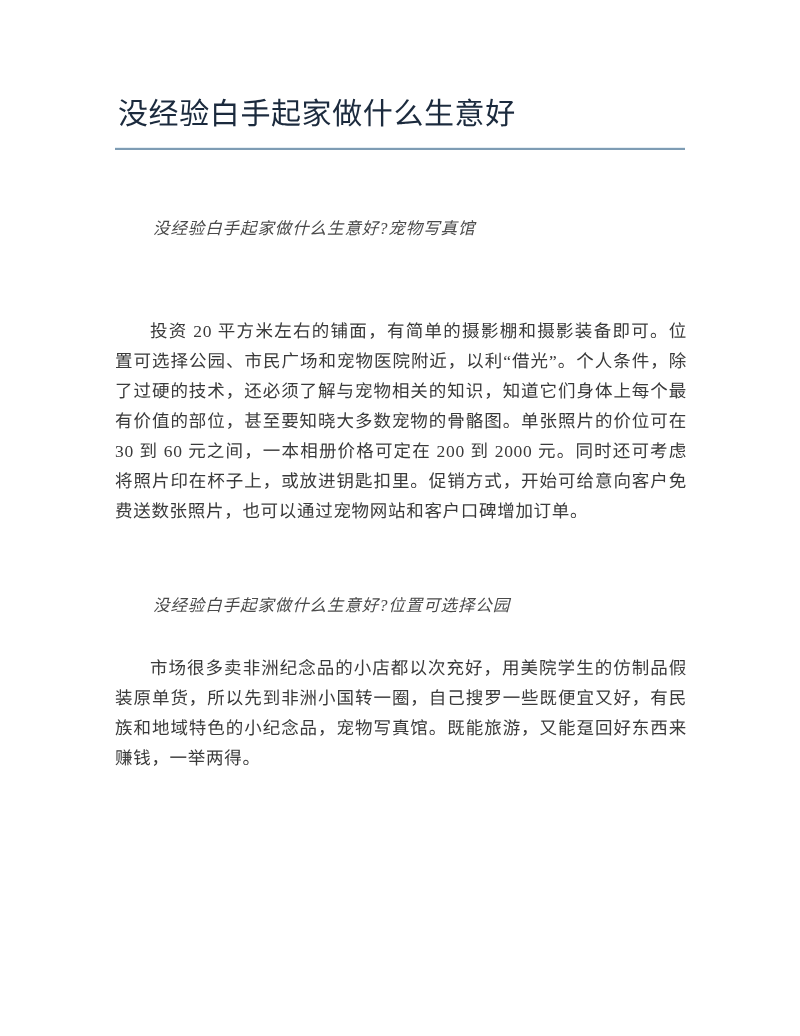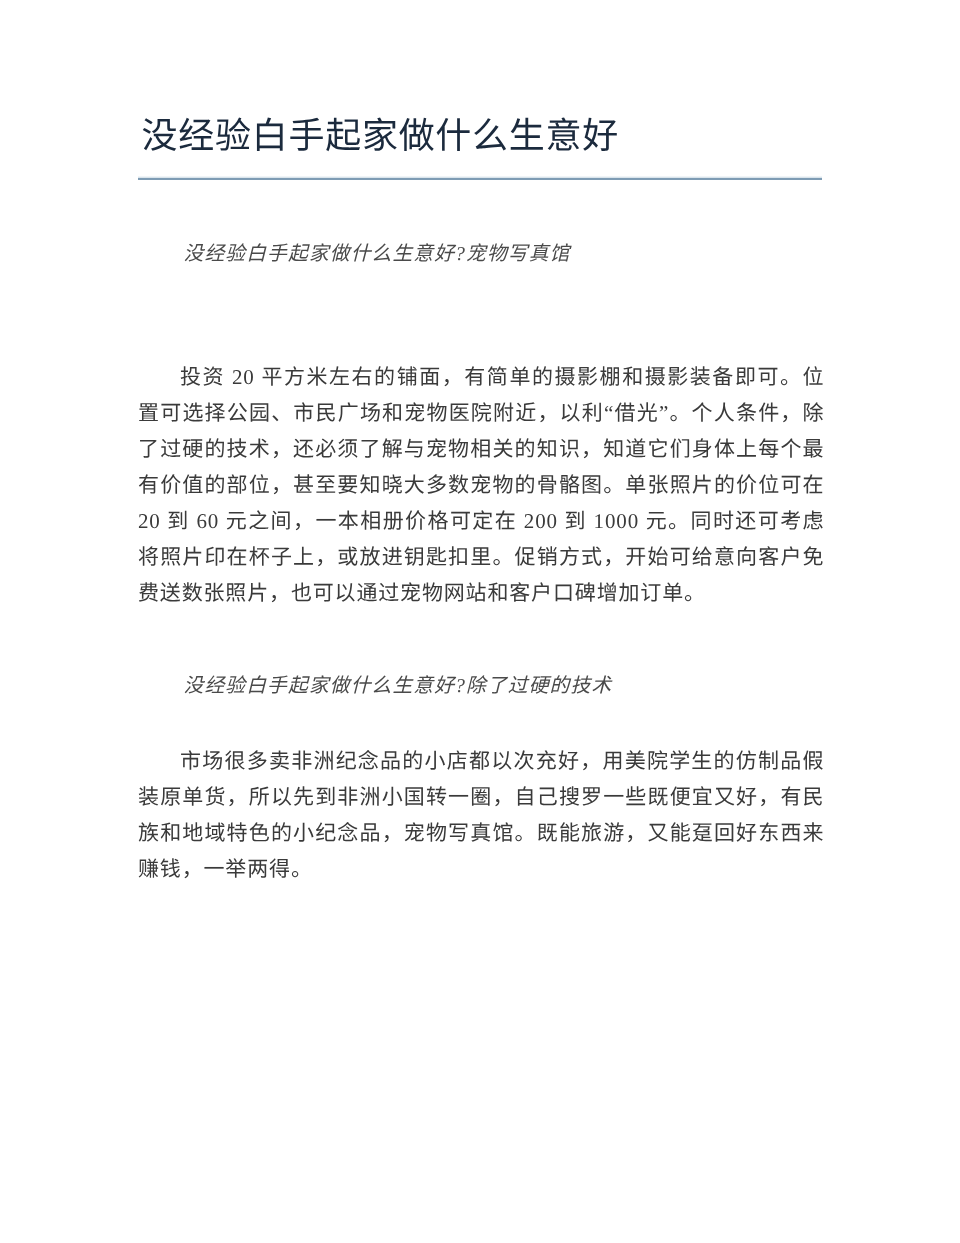--- a/index.html
+++ b/index.html
@@ -56,20 +56,21 @@
 
   
   .body-block {
     font-family: "Liberation Serif", "DejaVu Serif", serif;
     font-size: 17.5px;
     line-height: 30px;
     color: #3a3a3a;
     text-align: justify;
     text-justify: inter-ideograph;
     letter-spacing: 0.7px;
+    margin-top: 17px;
   }
   .sub-head {
     margin: 0;
     padding-left: 38px;
     font-size: 16.5px;
     line-height: 30px;
     font-style: italic;
     color: #4a4a4a;
     letter-spacing: 0.9px;
     font-weight: normal;
@@ -108,27 +109,27 @@
     <div class="gap-1"></div>
 
     <div class="body-block">
       <h2 class="sub-head">没经验白手起家做什么生意好?宠物写真馆</h2>
 
       <div class="gap-2"></div>
 
 
       <div class="gap-3"></div>
 
-      <p class="para">投资 20 平方米左右的铺面，有简单的摄影棚和摄影装备即可。位置可选择公园、市民广场和宠物医院附近，以利“借光”。个人条件，除了过硬的技术，还必须了解与宠物相关的知识，知道它们身体上每个最有价值的部位，甚至要知晓大多数宠物的骨骼图。单张照片的价位可在 20 到 60 元之间，一本相册价格可定在 200 到 1000 元。同时还可考虑将照片印在杯子上，或放进钥匙扣里。促销方式，开始可给意向客户免费送数张照片，也可以通过宠物网站和客户口碑增加订单。</p>
+      <p class="para">投资 20 平方米左右的铺面，有简单的摄影棚和摄影装备即可。位置可选择公园、市民广场和宠物医院附近，以利“借光”。个人条件，除了过硬的技术，还必须了解与宠物相关的知识，知道它们身体上每个最有价值的部位，甚至要知晓大多数宠物的骨骼图。单张照片的价位可在 30 到 60 元之间，一本相册价格可定在 200 到 2000 元。同时还可考虑将照片印在杯子上，或放进钥匙扣里。促销方式，开始可给意向客户免费送数张照片，也可以通过宠物网站和客户口碑增加订单。</p>
     </div>
 
     <div class="gap-4"></div>
 
     <div class="body-block">
-      <h2 class="sub-head">没经验白手起家做什么生意好?除了过硬的技术</h2>
+      <h2 class="sub-head">没经验白手起家做什么生意好?位置可选择公园</h2>
 
       <div class="gap-5"></div>
 
       <p class="para">市场很多卖非洲纪念品的小店都以次充好，用美院学生的仿制品假装原单货，所以先到非洲小国转一圈，自己搜罗一些既便宜又好，有民族和地域特色的小纪念品，宠物写真馆。既能旅游，又能趸回好东西来赚钱，一举两得。</p>
 
       <div class="gap-6"></div>
 
     </div>
 
   </div>

